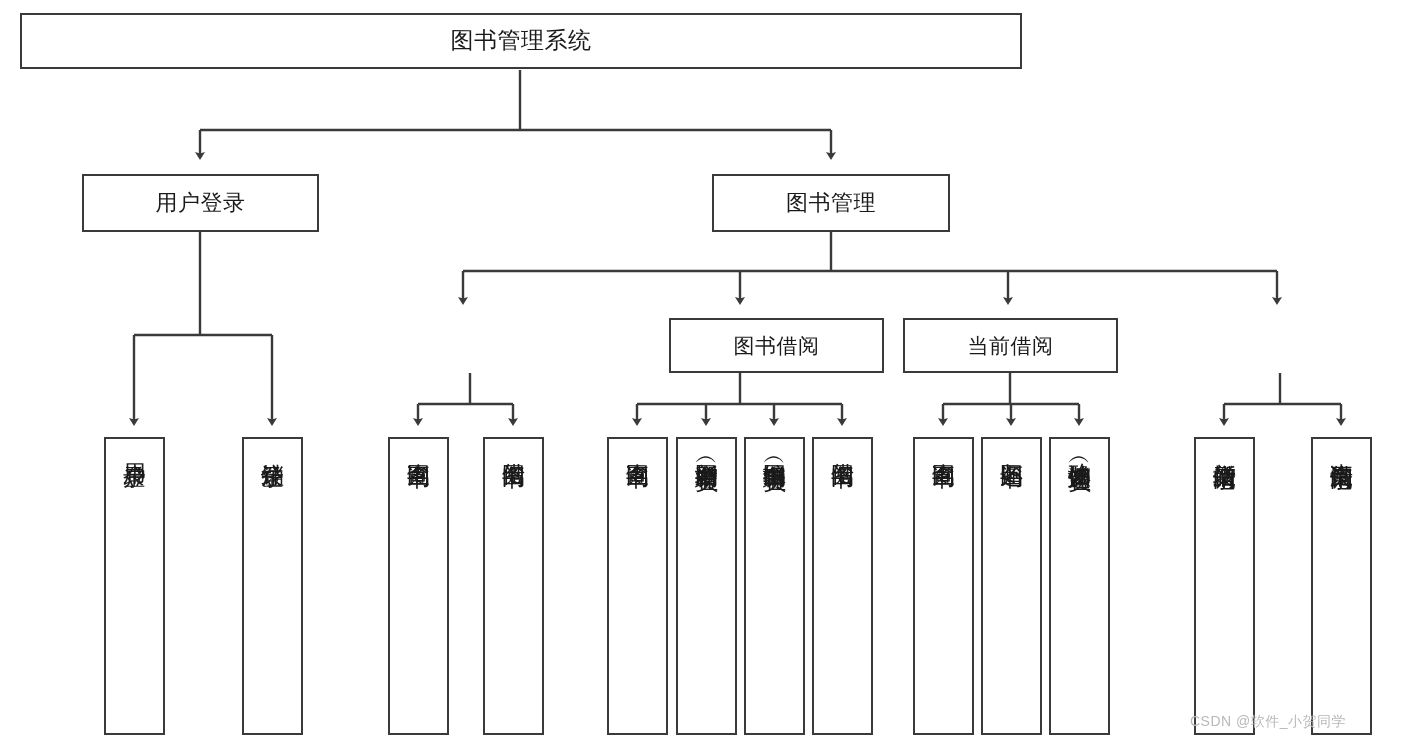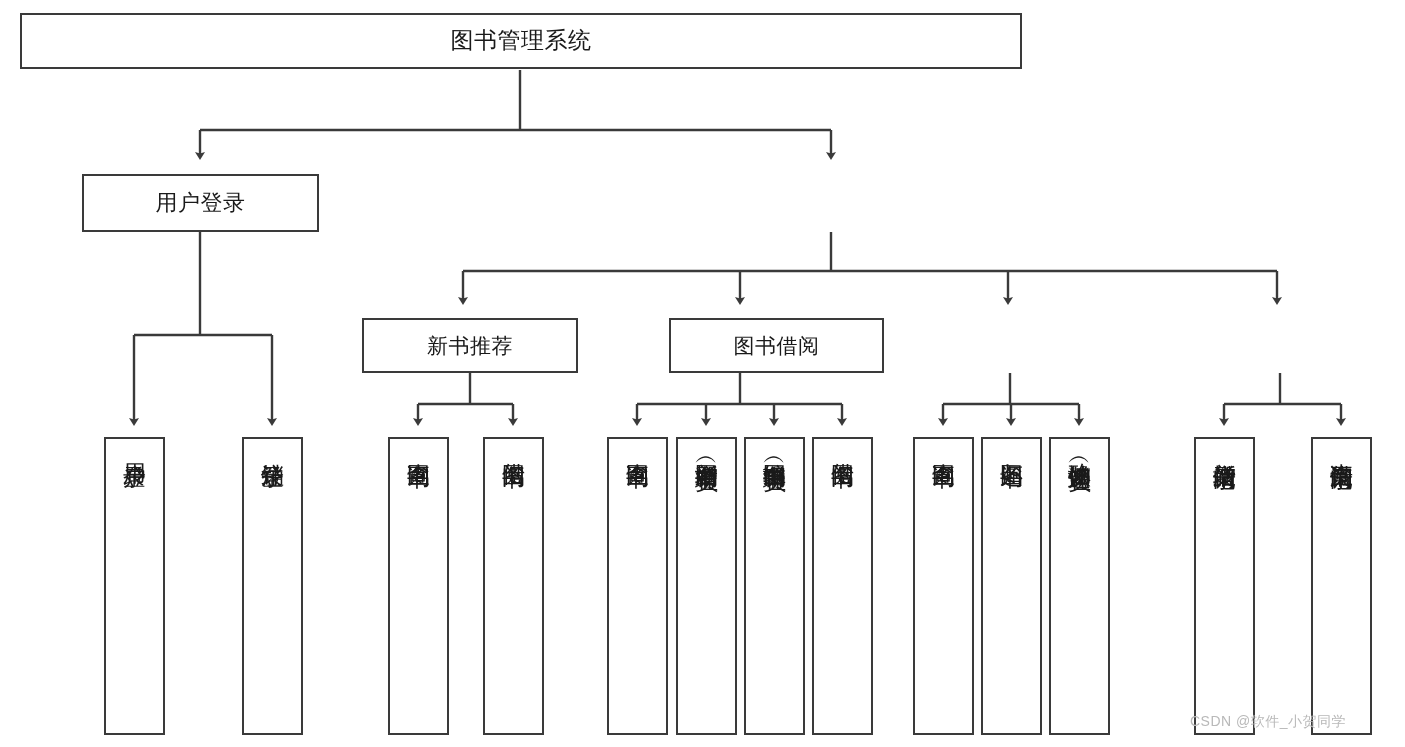--- a/index.html
+++ b/index.html
@@ -121,26 +121,29 @@
     </g>
   </svg>
 
   <div class="node node-root" style="left:20px; top:13px; width:1002px; height:56px;">
     <span class="label">图书管理系统</span>
   </div>
 
   <div class="node node-l1" style="left:82px; top:174px; width:237px; height:58px;">
     <span class="label">用户登录</span>
   </div>
+  <div class="node node-l1" style="left:712px; top:174px; width:238px; height:58px;">
+    <span class="label">图书管理</span>
+  </div>
 
-  <div class="node node-l2" style="left:362px; top:318px; width:216px; height:55px;">
-    <span class="label">新书推荐</span>
-  </div>
   <div class="node node-l2" style="left:633px; top:318px; width:215px; height:55px;margin-left:36px;">
     <span class="label">图书借阅</span>
+  </div>
+  <div class="node node-l2" style="left:903px; top:318px; width:215px; height:55px;">
+    <span class="label">当前借阅</span>
   </div>
 
   <div class="node node-leaf" style="left:104px; top:437px; width:61px; height:298px;">
     <span class="label">用户登录</span>
   </div>
   <div class="node node-leaf" style="left:242px; top:437px; width:61px; height:298px;">
     <span class="label">注销登录</span>
   </div>
 
   <div class="node node-leaf" style="left:388px; top:437px; width:61px; height:298px;">

